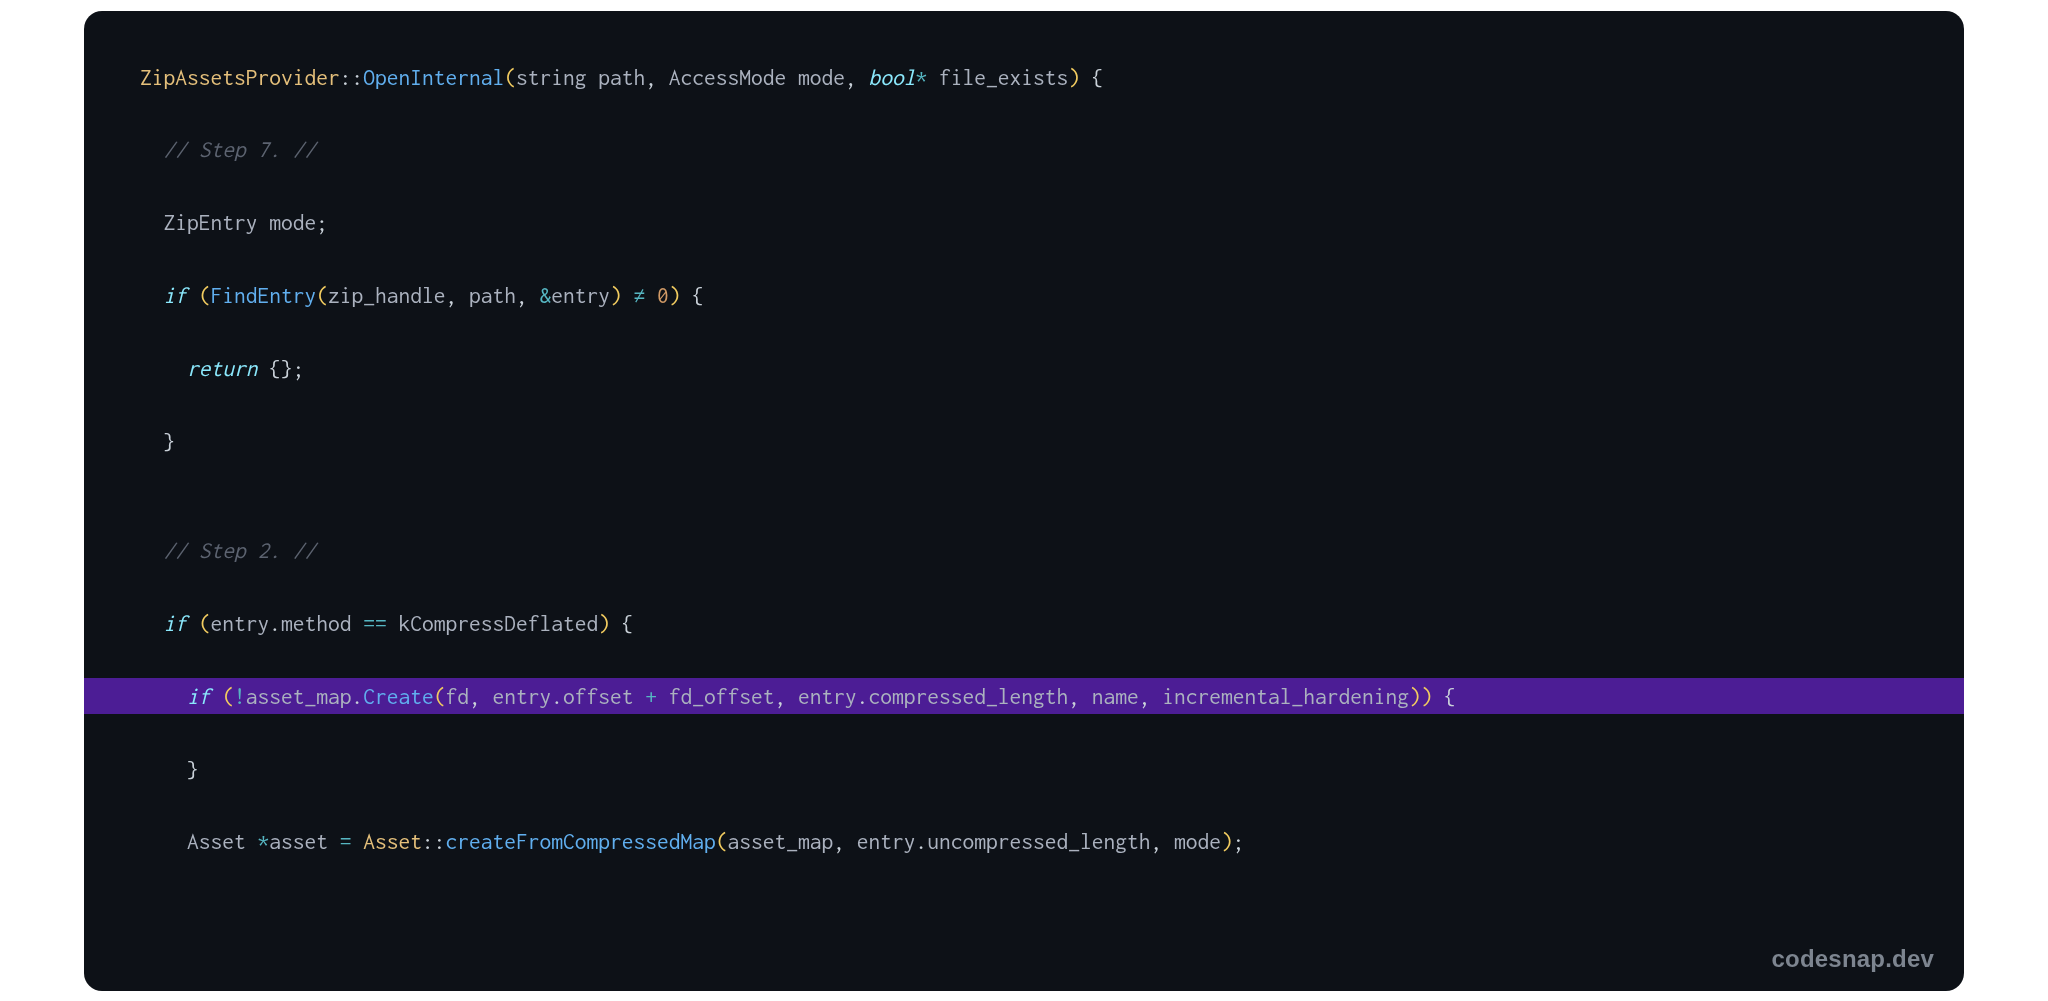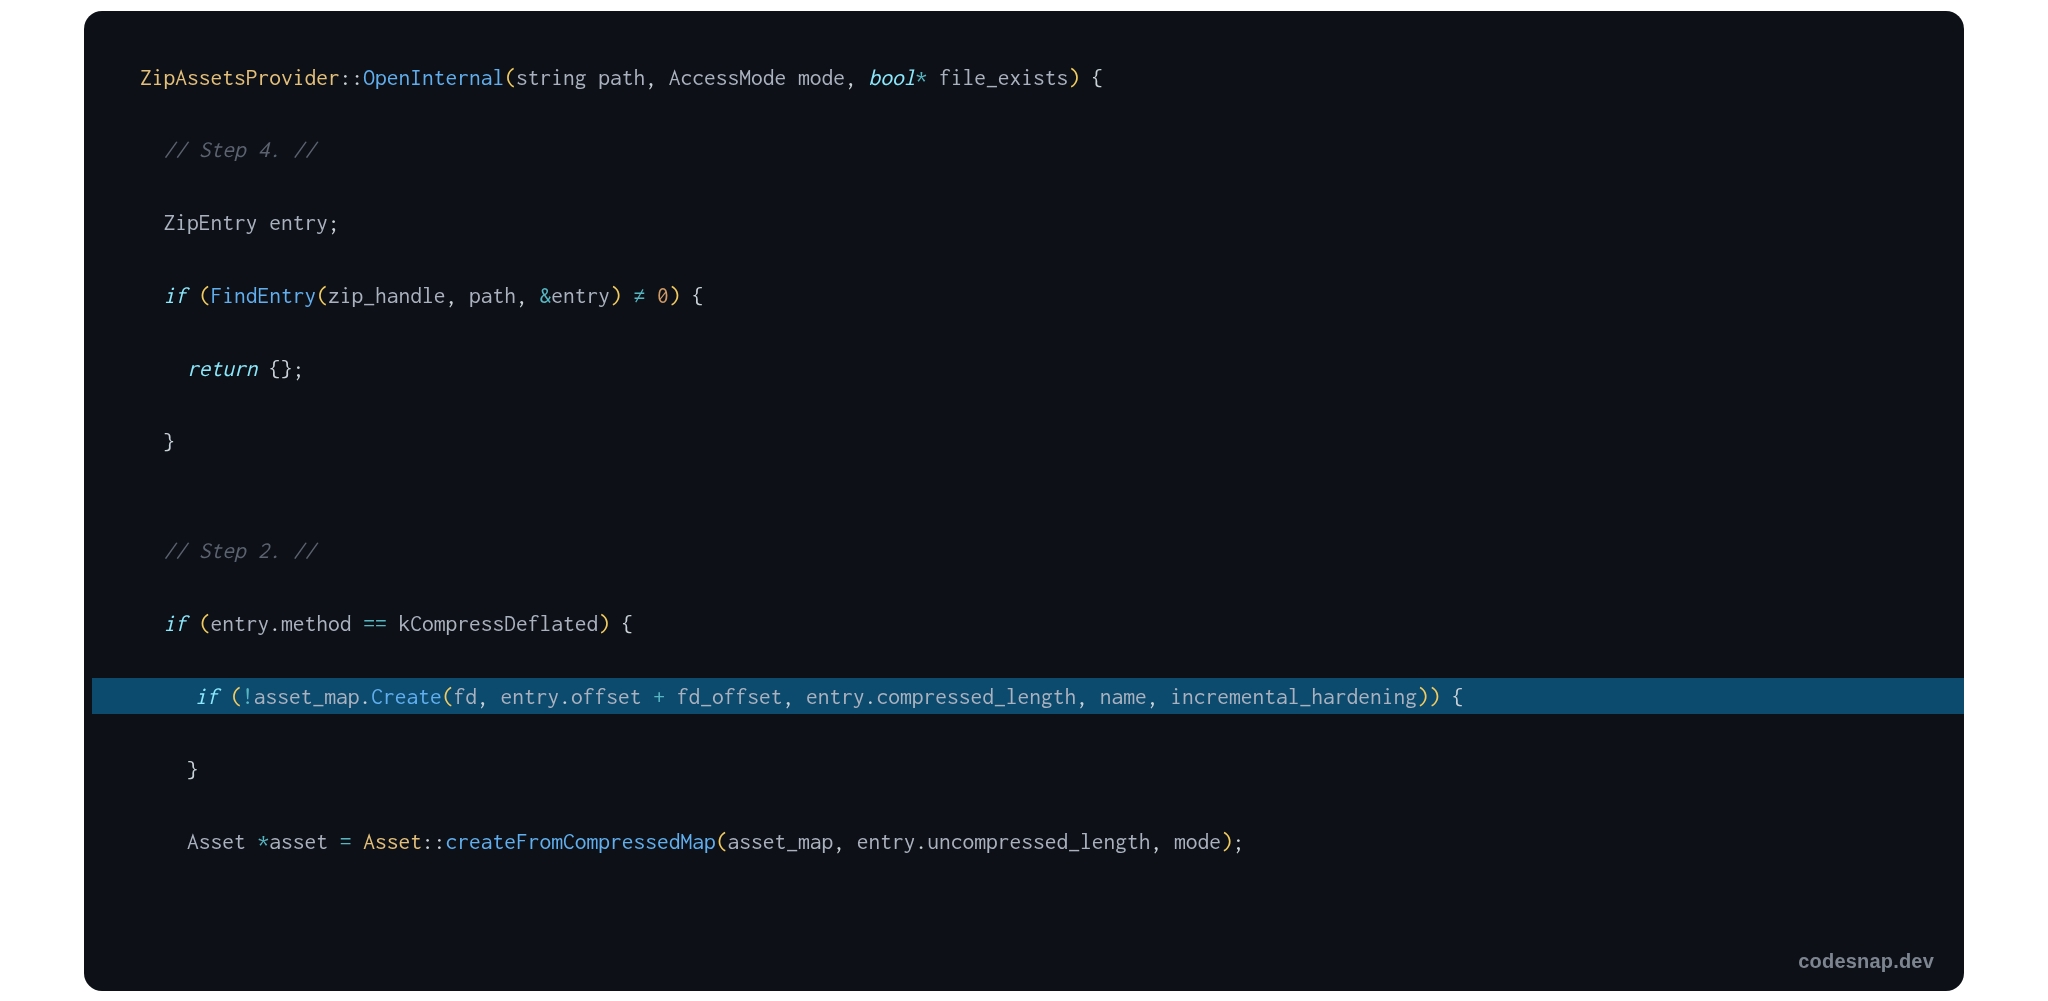--- a/index.html
+++ b/index.html
@@ -32,29 +32,28 @@
     font-size: 23.5px;
     line-height: 1.55;
     color: #c9d1d9;
     white-space: pre;
   }
   .line {
     padding: 0 56px;
     display: block;
   }
   .line.highlighted {
-    background: #0c4a6e;
-    margin-left: 8px;
+    background: #4c1d95;
   }
   .watermark {
     position: absolute;
     bottom: 18px;
     right: 30px;
     color: #7d8590;
-    font-size: 20px;
+    font-size: 24px;
     font-weight: 600;
     font-family: -apple-system, BlinkMacSystemFont, 'Segoe UI', Helvetica, Arial, sans-serif;
     letter-spacing: 0.2px;
   }
   
   .tok-type     { color: #e5c07b; }
   .tok-func     { color: #61afef; }
   .tok-punct    { color: #c9d1d9; }
   .tok-paren    { color: #f2cc60; }
   .tok-keyword  { color: #8be9fd; font-style: italic; }
@@ -63,22 +62,22 @@
   .tok-op       { color: #56b6c2; }
   .tok-plain    { color: #abb2bf; }
   .tok-scope    { color: #c9d1d9; }
 </style>
 </head>
 <body>
 
 <div class="snap-container">
   <div class="code-card">
     <div class="code-block" id="code-block"><span class="line"><span class="tok-type">ZipAssetsProvider</span><span class="tok-scope">::</span><span class="tok-func">OpenInternal</span><span class="tok-paren">(</span><span class="tok-plain">string path</span><span class="tok-punct">, </span><span class="tok-plain">AccessMode mode</span><span class="tok-punct">, </span><span class="tok-keyword">bool</span><span class="tok-op">*</span><span class="tok-plain"> file_exists</span><span class="tok-paren">)</span><span class="tok-punct"> {</span></span>
-<span class="line"><span class="tok-plain">  </span><span class="tok-comment">// Step 4. //</span></span>
-<span class="line"><span class="tok-plain">  ZipEntry entry</span><span class="tok-punct">;</span></span>
+<span class="line"><span class="tok-plain">  </span><span class="tok-comment">// Step 7. //</span></span>
+<span class="line"><span class="tok-plain">  ZipEntry mode</span><span class="tok-punct">;</span></span>
 <span class="line"><span class="tok-plain">  </span><span class="tok-keyword">if</span><span class="tok-plain"> </span><span class="tok-paren">(</span><span class="tok-func">FindEntry</span><span class="tok-paren">(</span><span class="tok-plain">zip_handle</span><span class="tok-punct">, </span><span class="tok-plain">path</span><span class="tok-punct">, </span><span class="tok-op">&amp;</span><span class="tok-plain">entry</span><span class="tok-paren">)</span><span class="tok-plain"> </span><span class="tok-op">≠</span><span class="tok-plain"> </span><span class="tok-num">0</span><span class="tok-paren">)</span><span class="tok-punct"> {</span></span>
 <span class="line"><span class="tok-plain">    </span><span class="tok-keyword">return</span><span class="tok-plain"> </span><span class="tok-punct">{};</span></span>
 <span class="line"><span class="tok-plain">  </span><span class="tok-punct">}</span></span>
 <span class="line"><span class="tok-plain"></span></span>
 <span class="line"><span class="tok-plain">  </span><span class="tok-comment">// Step 2. //</span></span>
 <span class="line"><span class="tok-plain">  </span><span class="tok-keyword">if</span><span class="tok-plain"> </span><span class="tok-paren">(</span><span class="tok-plain">entry</span><span class="tok-punct">.</span><span class="tok-plain">method </span><span class="tok-op">==</span><span class="tok-plain"> kCompressDeflated</span><span class="tok-paren">)</span><span class="tok-punct"> {</span></span>
 <span class="line highlighted"><span class="tok-plain">    </span><span class="tok-keyword">if</span><span class="tok-plain"> </span><span class="tok-paren">(</span><span class="tok-op">!</span><span class="tok-plain">asset_map</span><span class="tok-punct">.</span><span class="tok-func">Create</span><span class="tok-paren">(</span><span class="tok-plain">fd</span><span class="tok-punct">, </span><span class="tok-plain">entry</span><span class="tok-punct">.</span><span class="tok-plain">offset </span><span class="tok-op">+</span><span class="tok-plain"> fd_offset</span><span class="tok-punct">, </span><span class="tok-plain">entry</span><span class="tok-punct">.</span><span class="tok-plain">compressed_length</span><span class="tok-punct">, </span><span class="tok-plain">name</span><span class="tok-punct">, </span><span class="tok-plain">incremental_hardening</span><span class="tok-paren">))</span><span class="tok-punct"> {</span></span>
 <span class="line"><span class="tok-plain">    </span><span class="tok-punct">}</span></span>
 <span class="line"><span class="tok-plain">    Asset </span><span class="tok-op">*</span><span class="tok-plain">asset </span><span class="tok-op">=</span><span class="tok-plain"> </span><span class="tok-type">Asset</span><span class="tok-scope">::</span><span class="tok-func">createFromCompressedMap</span><span class="tok-paren">(</span><span class="tok-plain">asset_map</span><span class="tok-punct">, </span><span class="tok-plain">entry</span><span class="tok-punct">.</span><span class="tok-plain">uncompressed_length</span><span class="tok-punct">, </span><span class="tok-plain">mode</span><span class="tok-paren">)</span><span class="tok-punct">;</span></span>
 <span class="line"><span class="tok-plain"></span></span>

